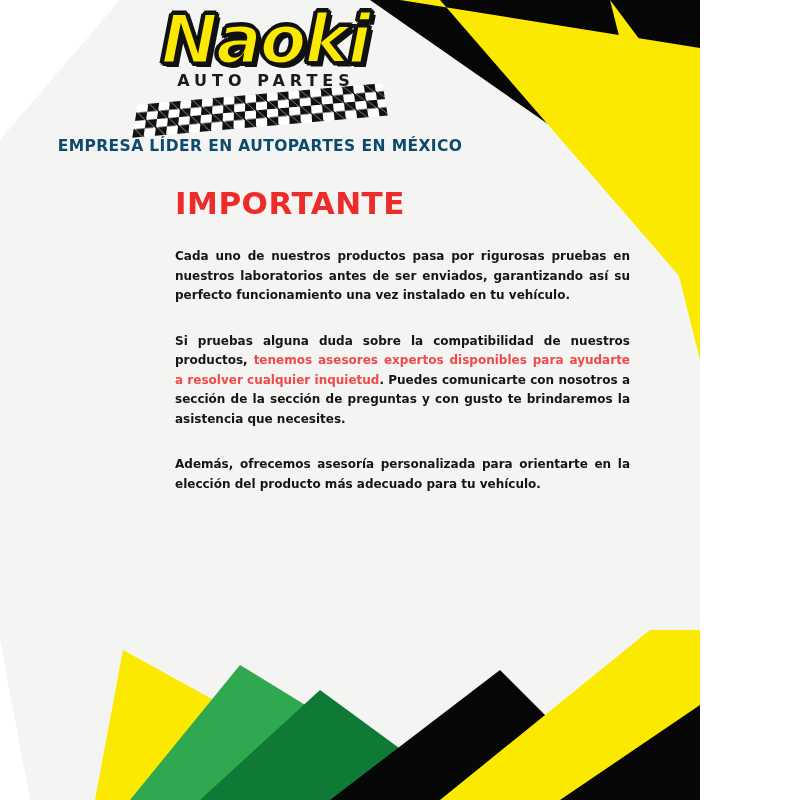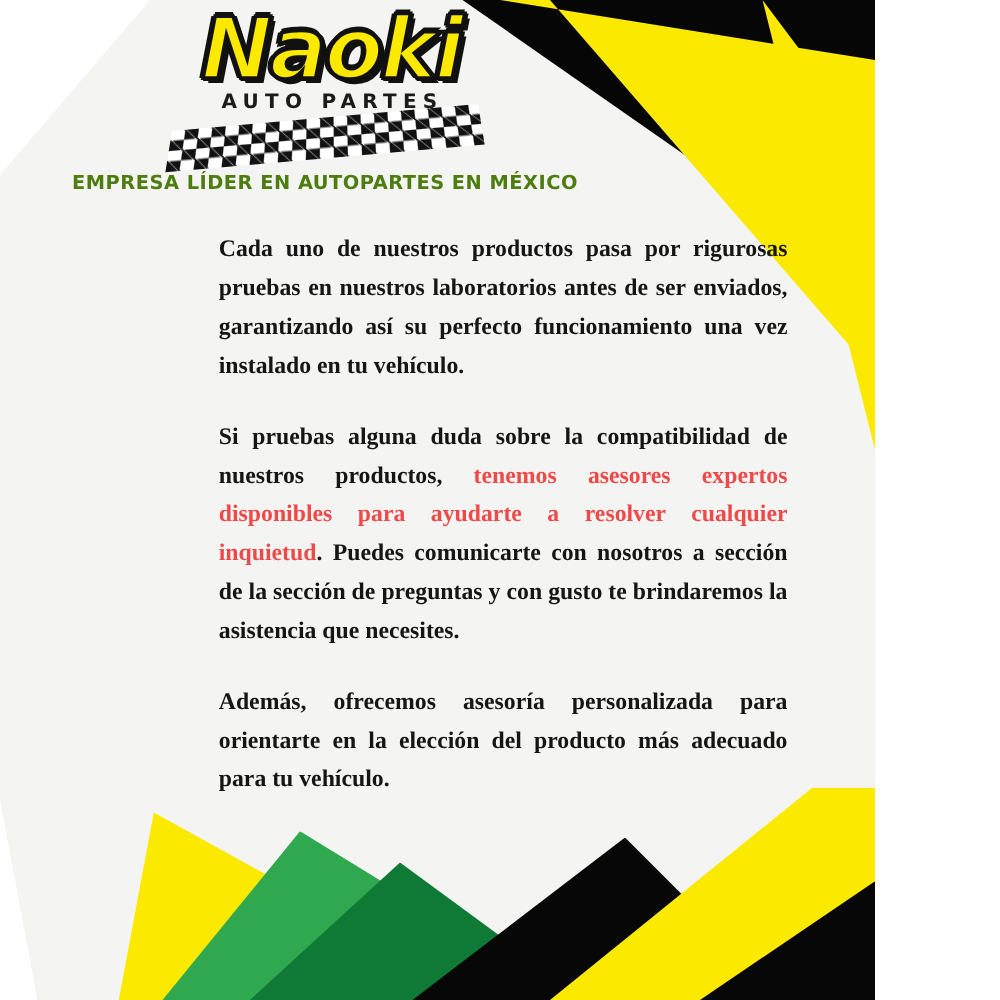--- a/index.html
+++ b/index.html
@@ -135,47 +135,46 @@
       linear-gradient(45deg, #111 25%, transparent 25%, transparent 75%, #111 75%);
     background-size: 22px 17px;
     background-position: 0 0, 11px 8.5px;
     background-color: #fff;
   }
   .tagline {
     font-family: "DejaVu Sans", sans-serif;
     font-size: 15.5px;
     font-weight: bold;
     letter-spacing: 0.4px;
-    color: #4d7c0f;
+    color: #0c4a6e;
     margin-top: 10px;
   }
 
   
   .content {
     position: absolute;
     top: 185px;
     left: 175px;
     width: 455px;
     z-index: 6;
   }
   .title {
     font-size: 31px;
     font-weight: bold;
     color: #ee2b2b;
     letter-spacing: 0.5px;
     margin: 0 0 26px 0;
   }
   .para {
-    font-size: 19px;
+    font-size: 12px;
     line-height: 1.63;
     font-weight: bold;
     color: #151515;
     text-align: justify;
     margin: 0 0 26px 0;
-    font-family: Liberation Serif, serif;
   }
   .para:last-child { margin-bottom: 16px; }
   .hl {
     color: #ef4a4a;
   }
 </style>
 </head>
 <body>
 
 <div class="page">
@@ -194,20 +193,21 @@
   <div class="corner b-white-strip"></div>
 
   <div class="header">
     <div class="logo-word">Naoki</div>
     <div class="logo-sub">AUTO PARTES</div>
     <div class="checker"></div>
     <div class="tagline">EMPRESA LÍDER  EN AUTOPARTES EN MÉXICO</div>
   </div>
 
   <div class="content">
+    <div class="title">IMPORTANTE</div>
 
     <p class="para">Cada uno de nuestros productos pasa por rigurosas pruebas en nuestros laboratorios antes de ser enviados, garantizando así su perfecto funcionamiento una vez instalado en tu vehículo.</p>
 
     <p class="para">
       <span>Si pruebas alguna duda sobre la compatibilidad de nuestros productos, </span><span class="hl">tenemos asesores expertos disponibles para ayudarte a resolver cualquier inquietud</span><span>. Puedes comunicarte con nosotros a sección de la sección de preguntas y con gusto te brindaremos la asistencia que necesites.</span>
     </p>
 
     <p class="para">Además, ofrecemos asesoría personalizada para orientarte en la elección del producto más adecuado para tu vehículo.</p>
   </div>
 

